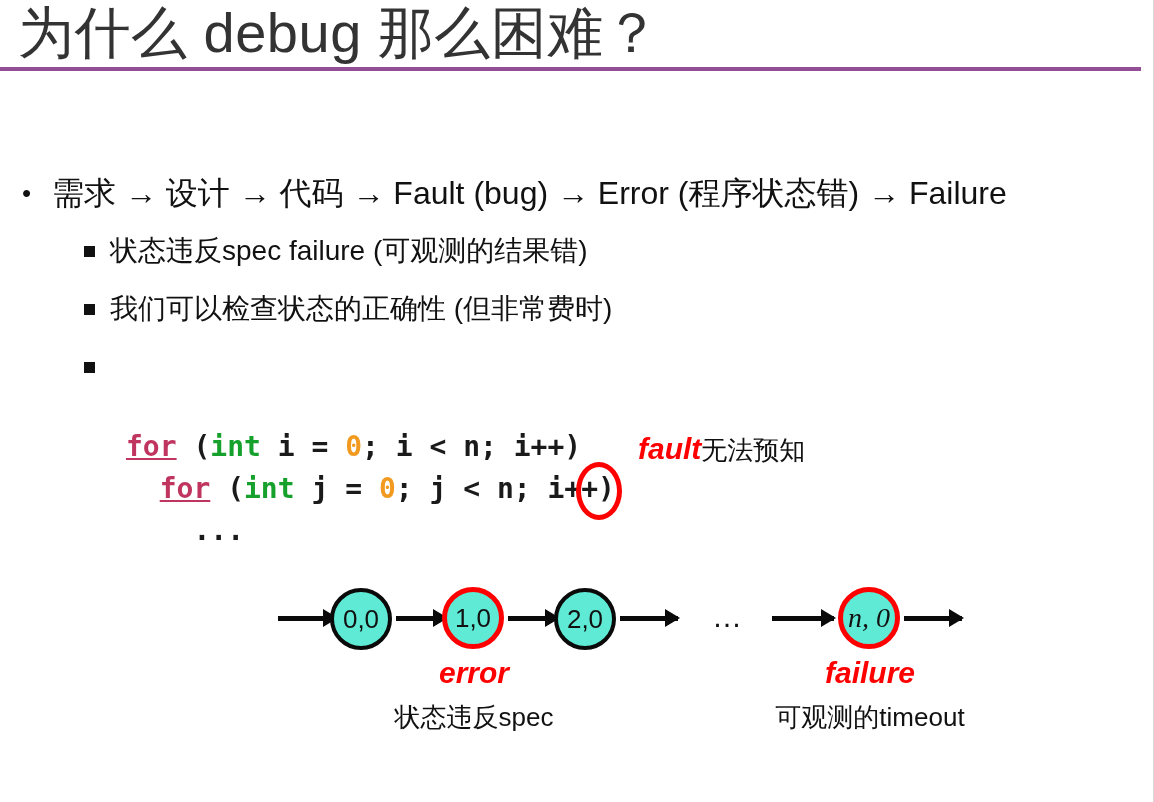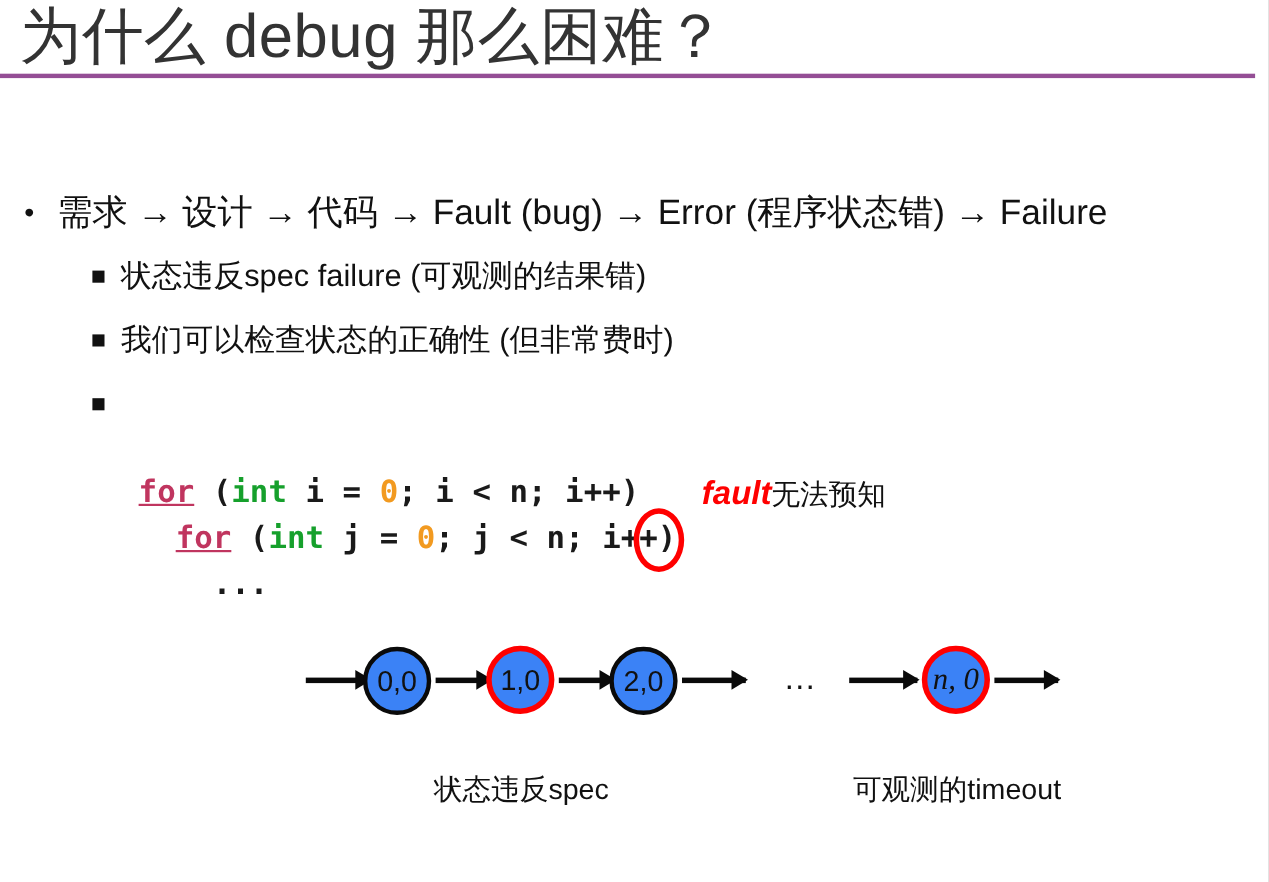--- a/index.html
+++ b/index.html
@@ -141,21 +141,21 @@
     left: 0;
     top: 560px;
     width: 1154px;
     height: 130px;
   }
   .node {
     position: absolute;
     width: 62px;
     height: 62px;
     border-radius: 50%;
-    background: #3b82f6;
+    background: #5eead4;
     box-sizing: border-box;
     display: flex;
     align-items: center;
     justify-content: center;
     font-size: 26px;
     color: #111111;
   }
   .node.black { border: 4px solid #0a0a0a; }
   .node.red   { border: 5px solid #ff0000; }
   .node.math  {
@@ -247,19 +247,21 @@
 
     <div class="arrow" style="left:620px; top:56px; width:58px;"></div>
 
     <div id="diag-dots" style="left:712px; top:40px;">…</div>
 
     <div class="arrow" style="left:772px; top:56px; width:62px;"></div>
     <div class="node red math" style="left:838px; top:27px;">n, 0</div>
 
     <div class="arrow" style="left:904px; top:56px; width:58px;"></div>
 
+    <div class="caption-red" style="left:398px; top:96px; width:152px;">error</div>
     <div class="caption-cn" style="left:368px; top:140px; width:212px;">状态违反spec</div>
 
+    <div class="caption-red" style="left:794px; top:96px; width:152px;">failure</div>
     <div class="caption-cn" style="left:762px; top:140px; width:216px;">可观测的timeout</div>
 
   </div>
 
 </div>
 
 </body></html>

